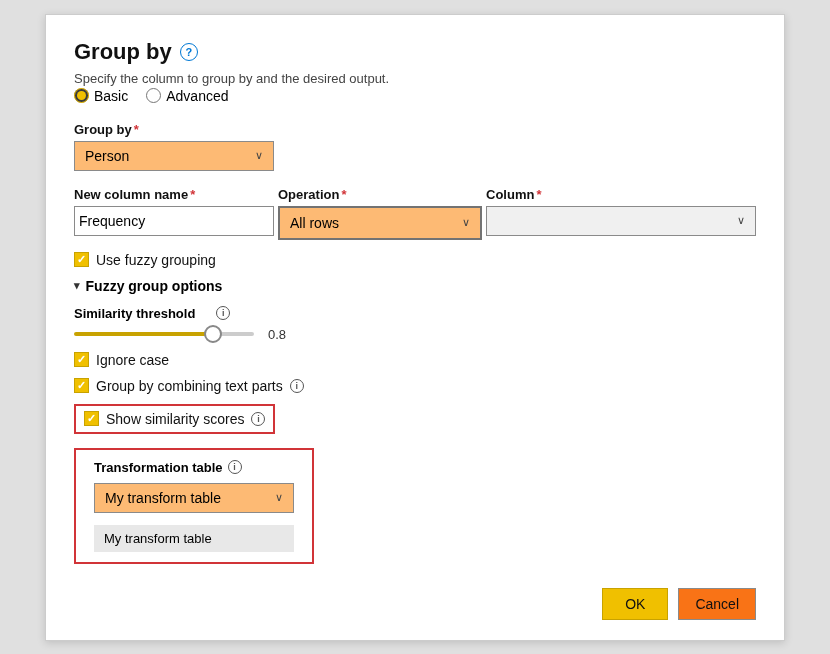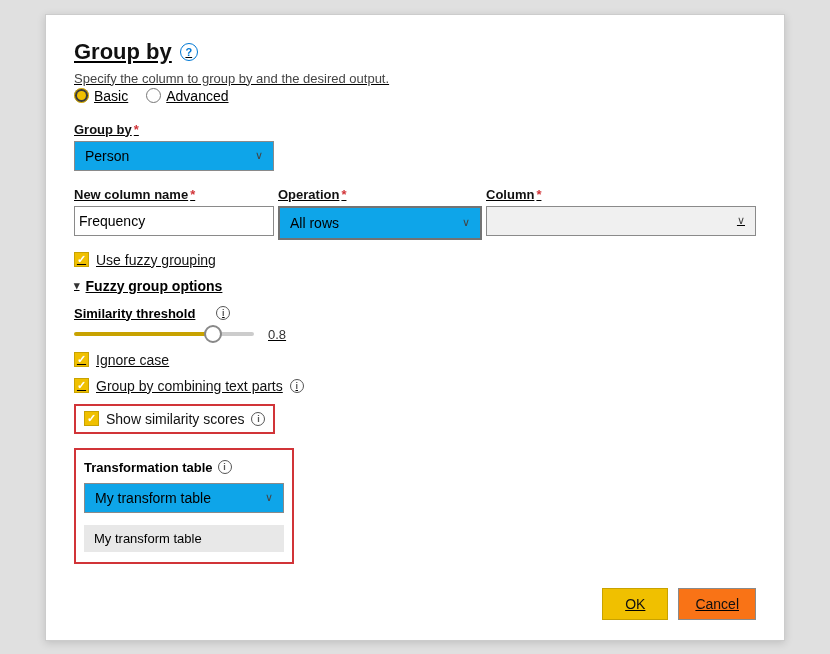--- a/index.html
+++ b/index.html
@@ -13,21 +13,20 @@
       min-height: 654px;
       width: 830px;
     }
     .dialog {
       background: #fff;
       border: 1px solid #ccc;
       width: 740px;
       padding: 24px 28px 20px 28px;
       position: relative;
       box-shadow: 0 2px 8px rgba(0,0,0,0.15);
-      text-decoration: underline;
     }
     .title-row {
       display: flex;
       align-items: center;
       gap: 8px;
       margin-bottom: 6px;
     }
     .title {
       font-size: 22px;
       font-weight: 600;
@@ -79,21 +78,21 @@
     .required {
       color: #d13438;
       margin-left: 2px;
     }
     .select-wrapper {
       position: relative;
       display: inline-block;
     }
     .select-box {
       border: 1px solid #8a8a8a;
-      background: #0ea5e9;
+      background: #fdba74;
       height: 30px;
       display: flex;
       align-items: center;
       justify-content: space-between;
       padding: 0 10px;
       cursor: pointer;
       user-select: none;
       font-size: 14px;
     }
     .select-box .chevron {
@@ -382,21 +381,21 @@
   
   <div style="margin-bottom:14px;">
     <div style="border:2px solid #d13438; padding:5px 8px; display:inline-flex; align-items:center; gap:7px;">
       <div class="checkbox-yellow"></div>
       <span class="checkbox-label-text">Show similarity scores</span>
       <div class="info-icon">i</div>
     </div>
   </div>
 
   
-  <div style="border:2px solid #d13438; padding:10px 8px; display:inline-block; min-width:220px; margin-bottom:14px;">
+  <div style="border:2px solid #d13438; padding:10px 18px; display:inline-block; min-width:220px; margin-bottom:14px;">
     <div class="transformation-label">
       <span>Transformation table</span>
       <div class="info-icon">i</div>
     </div>
     <div class="select-box transform-dropdown">
       <span>My transform table</span>
       <span class="chevron">∨</span>
     </div>
     <div style="height:6px;"></div>
     <div class="dropdown-option">My transform table</div>

